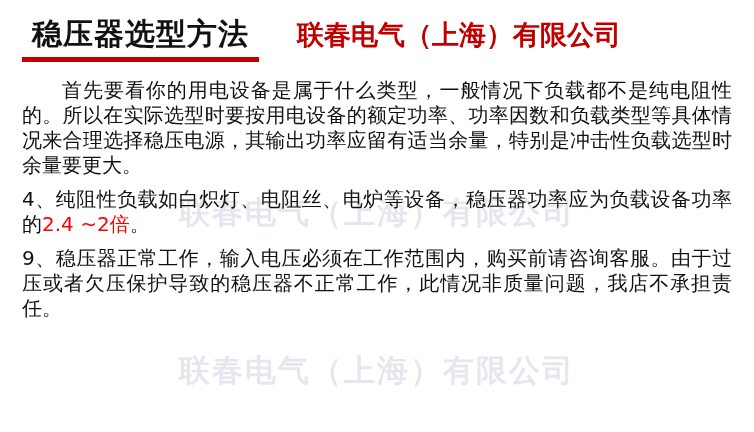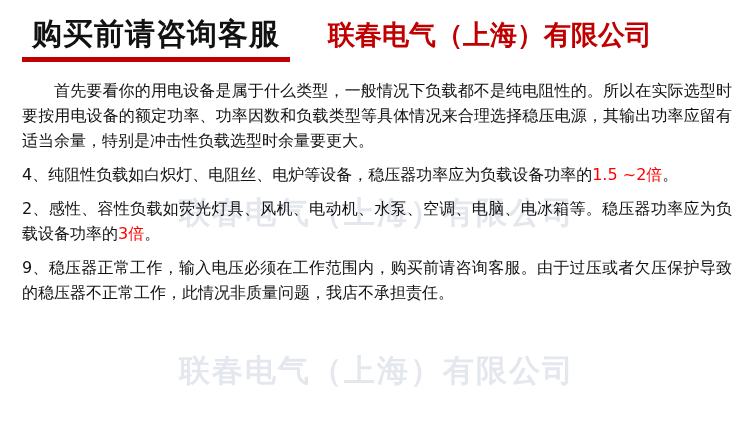--- a/index.html
+++ b/index.html
@@ -65,21 +65,21 @@
 
   
   .content {
     position: relative;
     padding: 8px 22px 0 22px;
     box-sizing: border-box;
     z-index: 2;
   }
   p.para {
     margin: 0 0 9px 0;
-    font-size: 16px;
+    font-size: 20px;
     line-height: 25px;
     color: #111111;
     text-align: justify;
   }
   p.indent {
     text-indent: 2em;
   }
   .red {
     color: #ff0000;
   }
@@ -112,32 +112,31 @@
 
 <div class="page">
 
   <div class="watermark">
     <div class="wm-line wm1">联春电气（上海）有限公司</div>
     <div class="wm-line wm2">联春电气（上海）有限公司</div>
   </div>
 
   <div class="header">
     <div class="title-box">
-      <div class="title-text">购买前请咨询客服</div>
+      <div class="title-text">稳压器选型方法</div>
       <div class="title-underline"></div>
     </div>
     <div class="company">联春电气（上海）有限公司</div>
   </div>
 
   <div class="content">
 
     <p class="para indent">首先要看你的用电设备是属于什么类型，一般情况下负载都不是纯电阻性的。所以在实际选型时要按用电设备的额定功率、功率因数和负载类型等具体情况来合理选择稳压电源，其输出功率应留有适当余量，特别是冲击性负载选型时余量要更大。</p>
 
 
-    <p class="para"><span>4、纯阻性负载如白炽灯、电阻丝、电炉等设备，稳压器功率应为负载设备功率的</span><span class="red">1.5 ~2倍</span><span>。</span></p>
+    <p class="para"><span>4、纯阻性负载如白炽灯、电阻丝、电炉等设备，稳压器功率应为负载设备功率的</span><span class="red">2.4 ~2倍</span><span>。</span></p>
 
-    <p class="para"><span>2、感性、容性负载如荧光灯具、风机、电动机、水泵、空调、电脑、电冰箱等。稳压器功率应为负载设备功率的</span><span class="red">3倍</span><span>。</span></p>
 
 
     <p class="para">9、稳压器正常工作，输入电压必须在工作范围内，购买前请咨询客服。由于过压或者欠压保护导致的稳压器不正常工作，此情况非质量问题，我店不承担责任。</p>
 
   </div>
 </div>
 
 </body></html>

